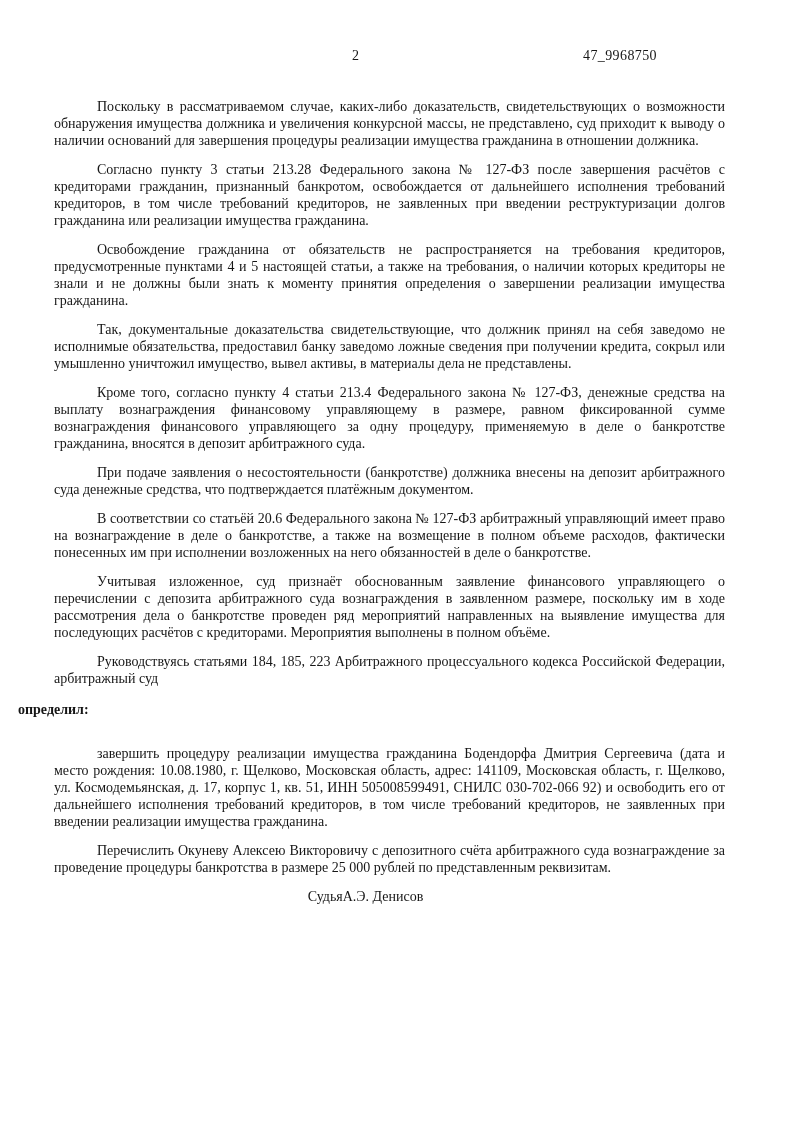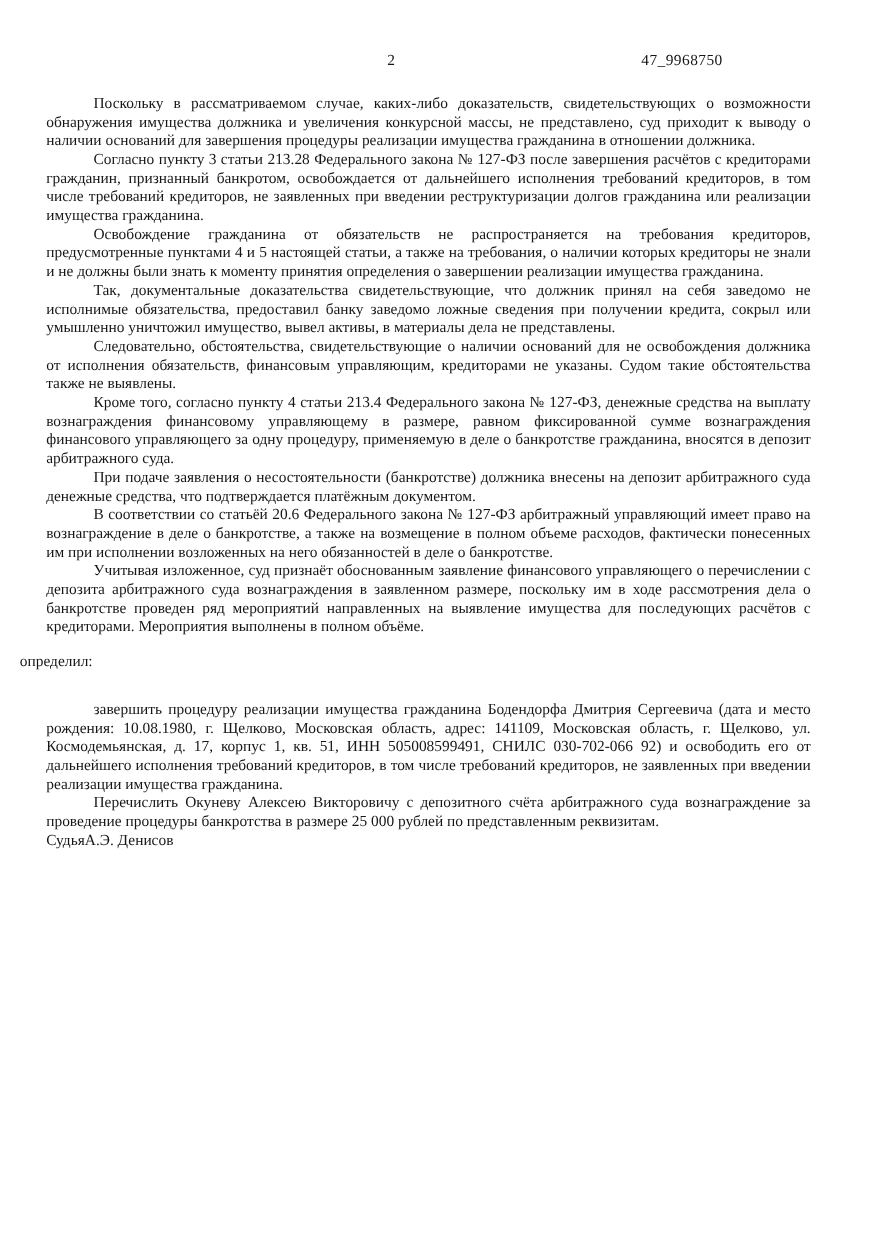--- a/index.html
+++ b/index.html
@@ -31,56 +31,56 @@
     letter-spacing: 0.4px;
     white-space: nowrap;
   }
   .content {
     position: absolute;
     top: 86px;
     left: 42px;
     width: 695px;
   }
   .content p {
-    margin: 0;
+    margin: 12px;
     text-align: justify;
     text-indent: 43px;
   }
   .ruling-heading {
     text-align: left;
     text-indent: 0 !important;
-    font-weight: normal;
+    font-weight: bold;
     margin: 14px 0 27px 0 !important;
     position: relative;
     left: -24px;
   }
   .signature {
     display: flex;
-    justify-content: flex-start;
+    justify-content: center;
     padding-right: 48px;
   }
 </style>
 </head>
 <body>
 
 <div class="page">
 
   <span class="header-pagenum">2</span>
   <span class="header-casenum">47_9968750</span>
 
   <div class="content">
     <p>Поскольку в рассматриваемом случае, каких-либо доказательств, свидетельствующих о возможности обнаружения имущества должника и увеличения конкурсной массы, не представлено, суд приходит к выводу о наличии оснований для завершения процедуры реализации имущества гражданина в отношении должника.</p>
     <p>Согласно пункту 3 статьи 213.28 Федерального закона № 127-ФЗ после завершения расчётов с кредиторами гражданин, признанный банкротом, освобождается от дальнейшего исполнения требований кредиторов, в том числе требований кредиторов, не заявленных при введении реструктуризации долгов гражданина или реализации имущества гражданина.</p>
     <p>Освобождение гражданина от обязательств не распространяется на требования кредиторов, предусмотренные пунктами 4 и 5 настоящей статьи, а также на требования, о наличии которых кредиторы не знали и не должны были знать к моменту принятия определения о завершении реализации имущества гражданина.</p>
     <p>Так, документальные доказательства свидетельствующие, что должник принял на себя заведомо не исполнимые обязательства, предоставил банку заведомо ложные сведения при получении кредита, сокрыл или умышленно уничтожил имущество, вывел активы, в материалы дела не представлены.</p>
-    <p>Следовательно, обстоятельства, свидетельствующие о наличии оснований для не освобождения должника от исполнения обязательств, финансовым управляющим, кредиторами не указаны. Судом такие обстоятельства также не выявлены.</p>
     <p>Кроме того, согласно пункту 4 статьи 213.4 Федерального закона № 127-ФЗ, денежные средства на выплату вознаграждения финансовому управляющему в размере, равном фиксированной сумме вознаграждения финансового управляющего за одну процедуру, применяемую в деле о банкротстве гражданина, вносятся в депозит арбитражного суда.</p>
     <p>При подаче заявления о несостоятельности (банкротстве) должника внесены на депозит арбитражного суда денежные средства, что подтверждается платёжным документом.</p>
     <p>В соответствии со статьёй 20.6 Федерального закона № 127-ФЗ арбитражный управляющий имеет право на вознаграждение в деле о банкротстве, а также на возмещение в полном объеме расходов, фактически понесенных им при исполнении возложенных на него обязанностей в деле о банкротстве.</p>
     <p>Учитывая изложенное, суд признаёт обоснованным заявление финансового управляющего о перечислении с депозита арбитражного суда вознаграждения в заявленном размере, поскольку им в ходе рассмотрения дела о банкротстве проведен ряд мероприятий направленных на выявление имущества для последующих расчётов с кредиторами. Мероприятия выполнены в полном объёме.</p>
+    <p>Руководствуясь статьями 184, 185, 223 Арбитражного процессуального кодекса Российской Федерации, арбитражный суд</p>
 
     <p class="ruling-heading">определил:</p>
 
     <p>завершить процедуру реализации имущества гражданина Бодендорфа Дмитрия Сергеевича (дата и место рождения: 10.08.1980, г. Щелково, Московская область, адрес: 141109, Московская область, г. Щелково, ул. Космодемьянская, д. 17, корпус 1, кв. 51, ИНН 505008599491, СНИЛС 030-702-066 92) и освободить его от дальнейшего исполнения требований кредиторов, в том числе требований кредиторов, не заявленных при введении реализации имущества гражданина.</p>
     <p>Перечислить Окуневу Алексею Викторовичу с депозитного счёта арбитражного суда вознаграждение за проведение процедуры банкротства в размере 25 000 рублей по представленным реквизитам.</p>
 
     <div class="signature">
       <span>Судья</span>
       <span>А.Э. Денисов</span>
     </div>

